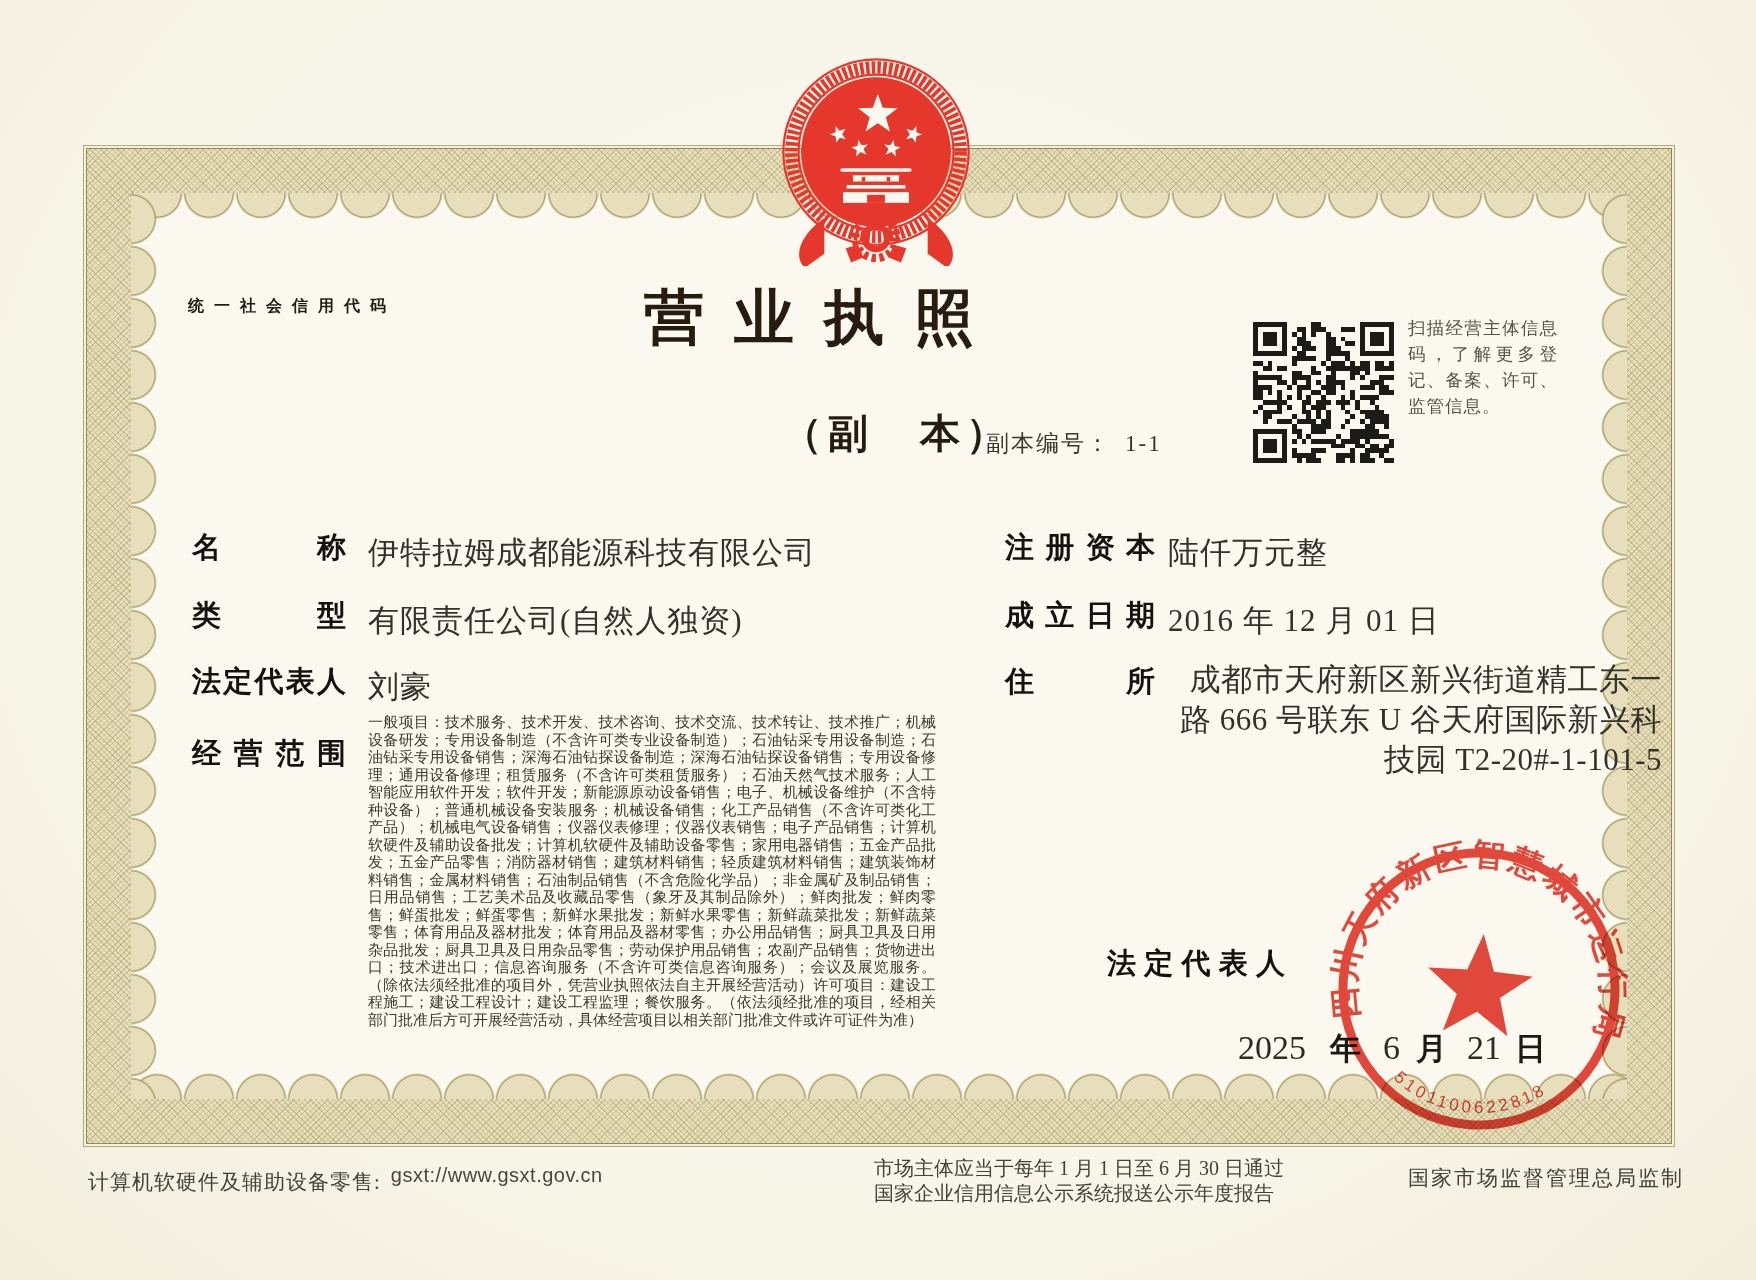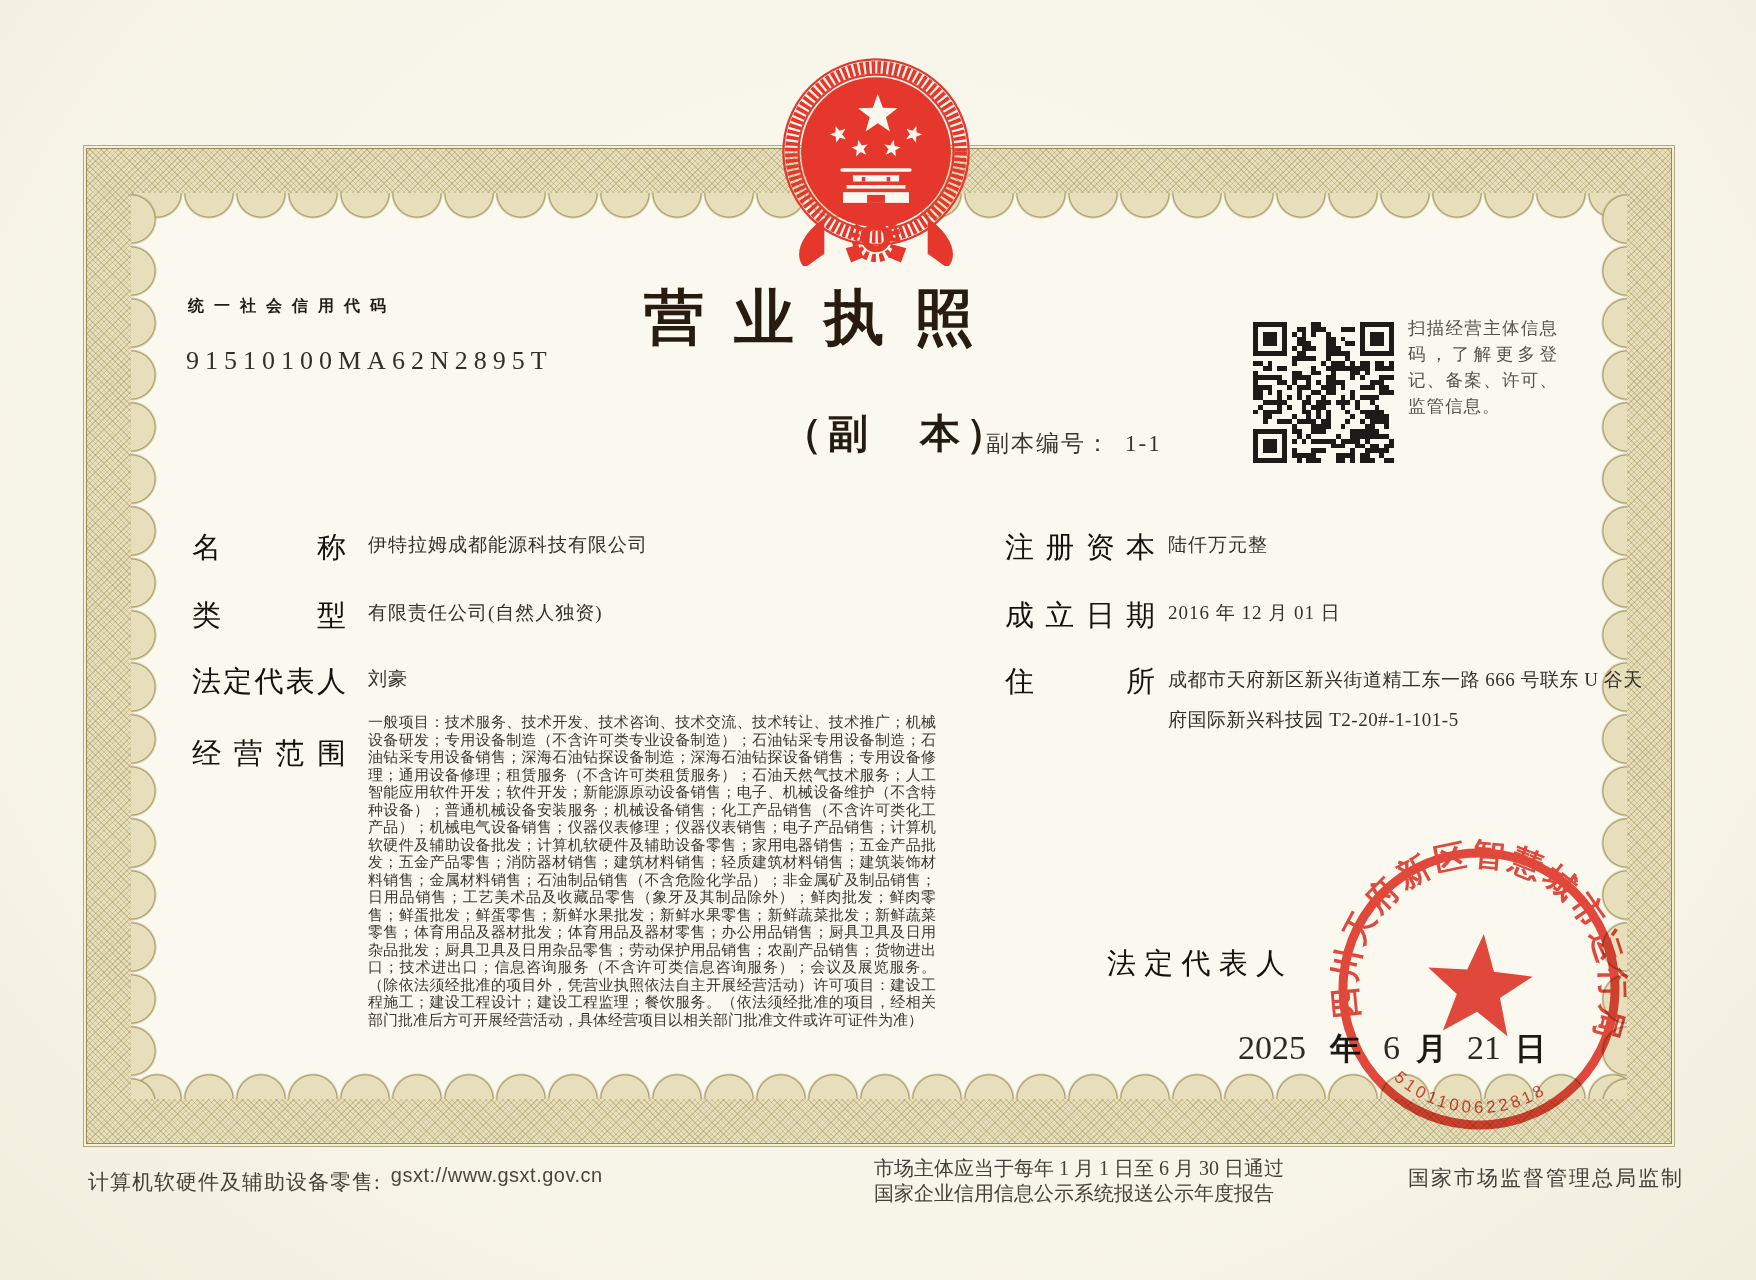--- a/index.html
+++ b/index.html
@@ -69,26 +69,26 @@
   .qr svg{width:100%;height:100%;shape-rendering:crispEdges;}
   .qr-caption{
     position:absolute;left:1408px;top:315px;width:150px;
     font-size:17.5px;line-height:26px;color:#55524a;letter-spacing:1px;text-align:justify;
   }
 
   
   .lbl{
     position:absolute;
     font-family:"Liberation Sans","DejaVu Sans",sans-serif;
-    font-weight:400;font-size:29px;color:#14120e;
+    font-weight:700;font-size:29px;color:#14120e;
     display:inline-block;text-align:justify;text-align-last:justify;
   }
   .lbl-l{left:192px;width:154px;}
   .lbl-r{left:1005px;width:150px;}
-  .val{position:absolute;font-size:19px;color:#34302a;letter-spacing:1px;}
+  .val{position:absolute;font-size:31px;color:#34302a;letter-spacing:1px;text-align:right;}
   .val-l{left:368px;}
   .val-r{left:1168px;}
   .scope{
     position:absolute;left:368px;top:714px;width:568px;
     font-size:15px;line-height:17.5px;color:#3c382f;
     text-align:justify;text-justify:inter-ideograph;
   }
   .address{width:494px;line-height:40px;letter-spacing:.5px;}
   .authority-lbl{left:1107px;top:944px;width:178px;}
 
@@ -164,21 +164,20 @@
     </g>
     <g fill="#e5372c">
       <path d="M-58,74 C-84,92 -94,116 -80,130 L-58,114 Z"></path>
       <path d="M58,74 C84,92 94,116 80,130 L58,114 Z"></path>
       <path d="M-34,108 L-28,124 -14,118 -20,104 Z"></path>
       <path d="M34,108 L28,124 14,118 20,104 Z"></path>
     </g>
   </svg>
 
   <div class="credit-label">统一社会信用代码</div>
-  <div class="credit-code">91510100MA62N2895T</div>
   <div class="doc-title">营业执照</div>
   <div class="doc-subtitle">（副　本）</div>
   <div class="copy-no">
     <span>副本编号：</span><span class="v">1-1</span>
   </div>
 
   <div class="qr">
     <svg viewBox="0 0 29 29" fill="#1c1b18">
         <g id="qr-modules">
           <rect x="12" y="0" width="1" height="1"></rect>

